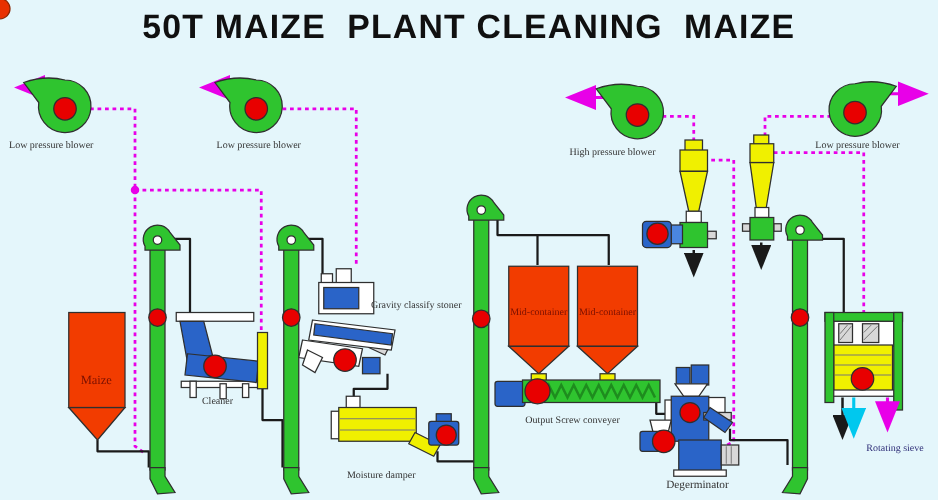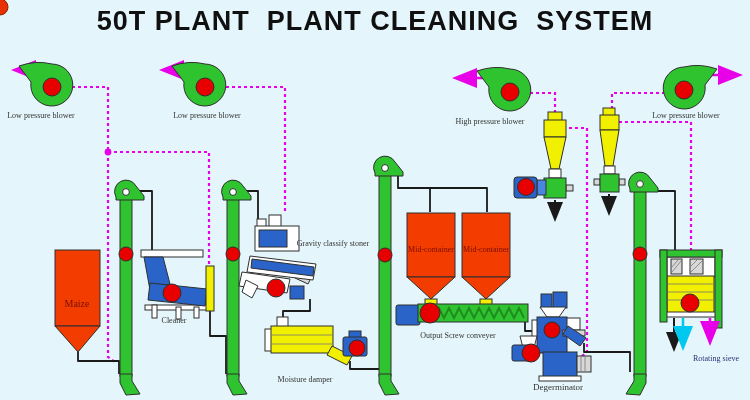--- a/index.html
+++ b/index.html
@@ -27,21 +27,21 @@
   .marrow{stroke:var(--magenta);stroke-width:2.5;fill:none;}
   .thin{stroke:#777;stroke-width:0.8;}
   .lbl{font-family:"Liberation Serif",serif;font-size:8px;fill:var(--label);text-anchor:middle;}
   .lbl-red{font-family:"Liberation Serif",serif;font-size:8px;fill:var(--hopperText);text-anchor:middle;}
   .lbl-maize{font-family:"Liberation Serif",serif;font-size:10px;fill:var(--hopperText);text-anchor:middle;}
   .lbl-sieve{font-family:"Liberation Serif",serif;font-size:8px;fill:var(--sieveLabel);text-anchor:middle;}
 </style>
 </head>
 <body>
 
-<div id="title">50T PLANT  PLANT CLEANING  SYSTEM</div>
+<div id="title">50T MAIZE  PLANT CLEANING  MAIZE</div>
 
 <svg width="750" height="400" viewBox="0 0 750 400">
   <defs>
     <marker id="ah-m" markerWidth="10" markerHeight="8" refX="8" refY="4" orient="auto">
       <path d="M0,0 L10,4 L0,8 Z" fill="var(--magenta)"></path>
     </marker>
     <marker id="ah-b" markerWidth="10" markerHeight="8" refX="8" refY="4" orient="auto">
       <path d="M0,0 L10,4 L0,8 Z" fill="var(--line)"></path>
     </marker>
     <marker id="ah-c" markerWidth="10" markerHeight="8" refX="8" refY="4" orient="auto">

